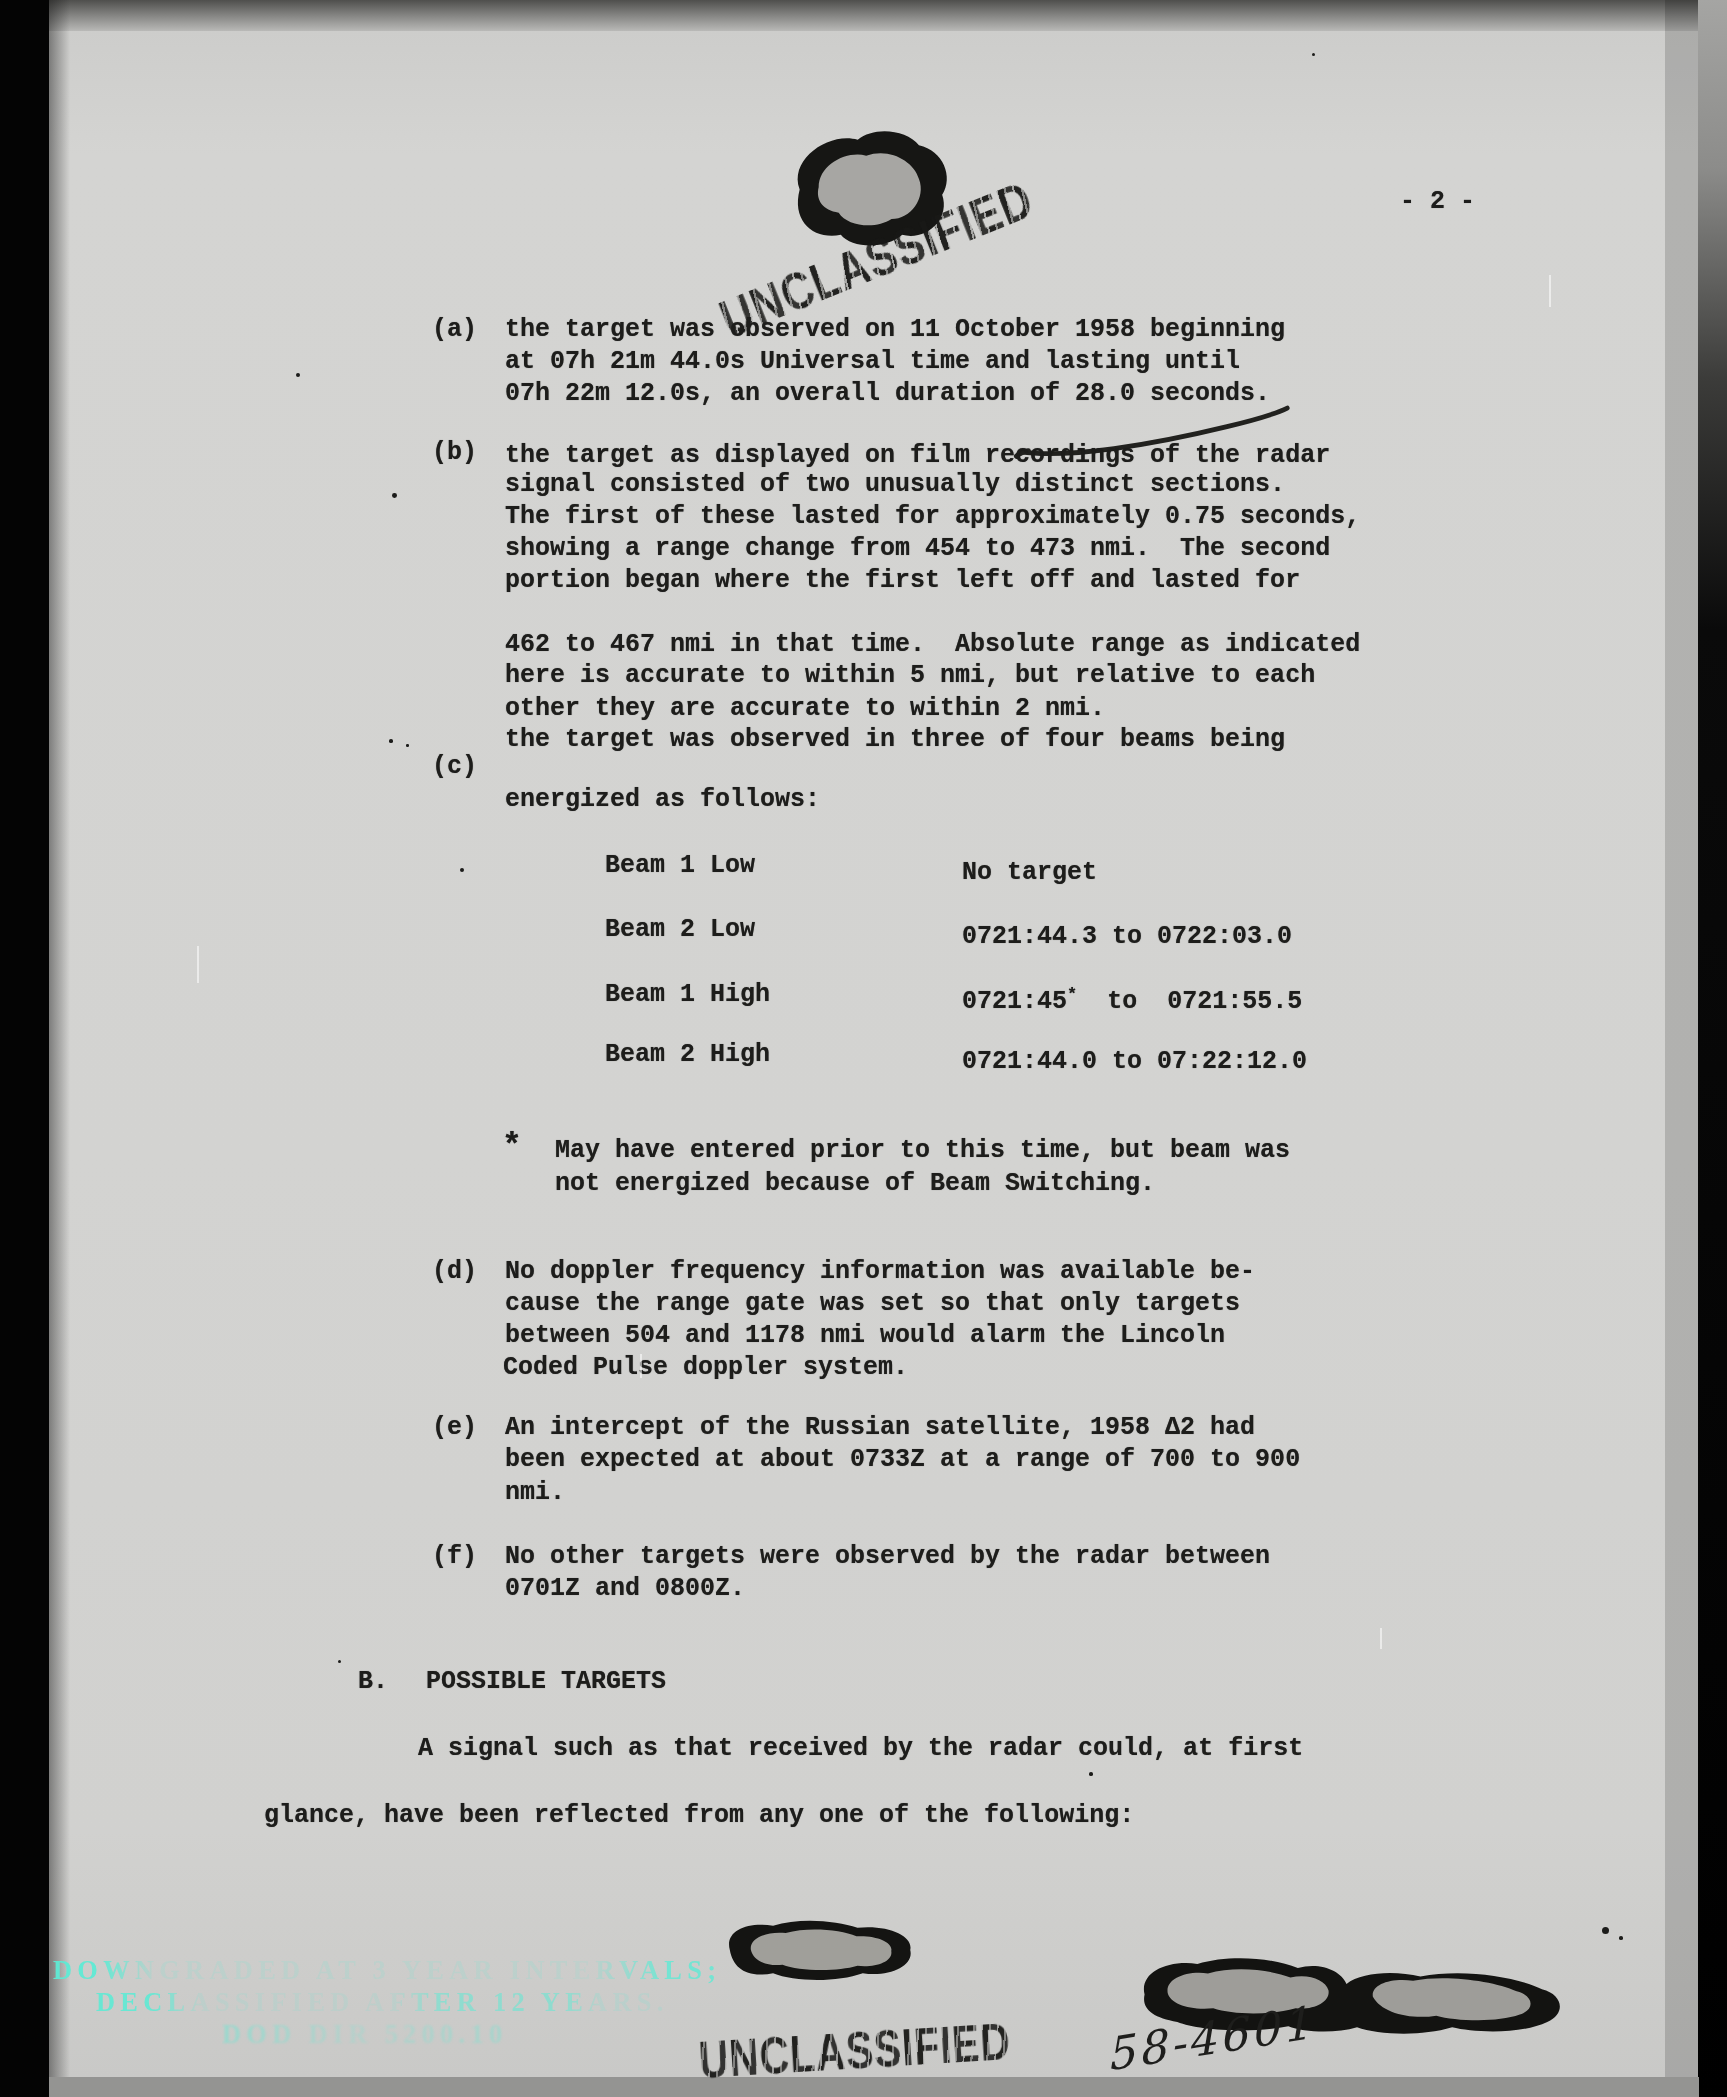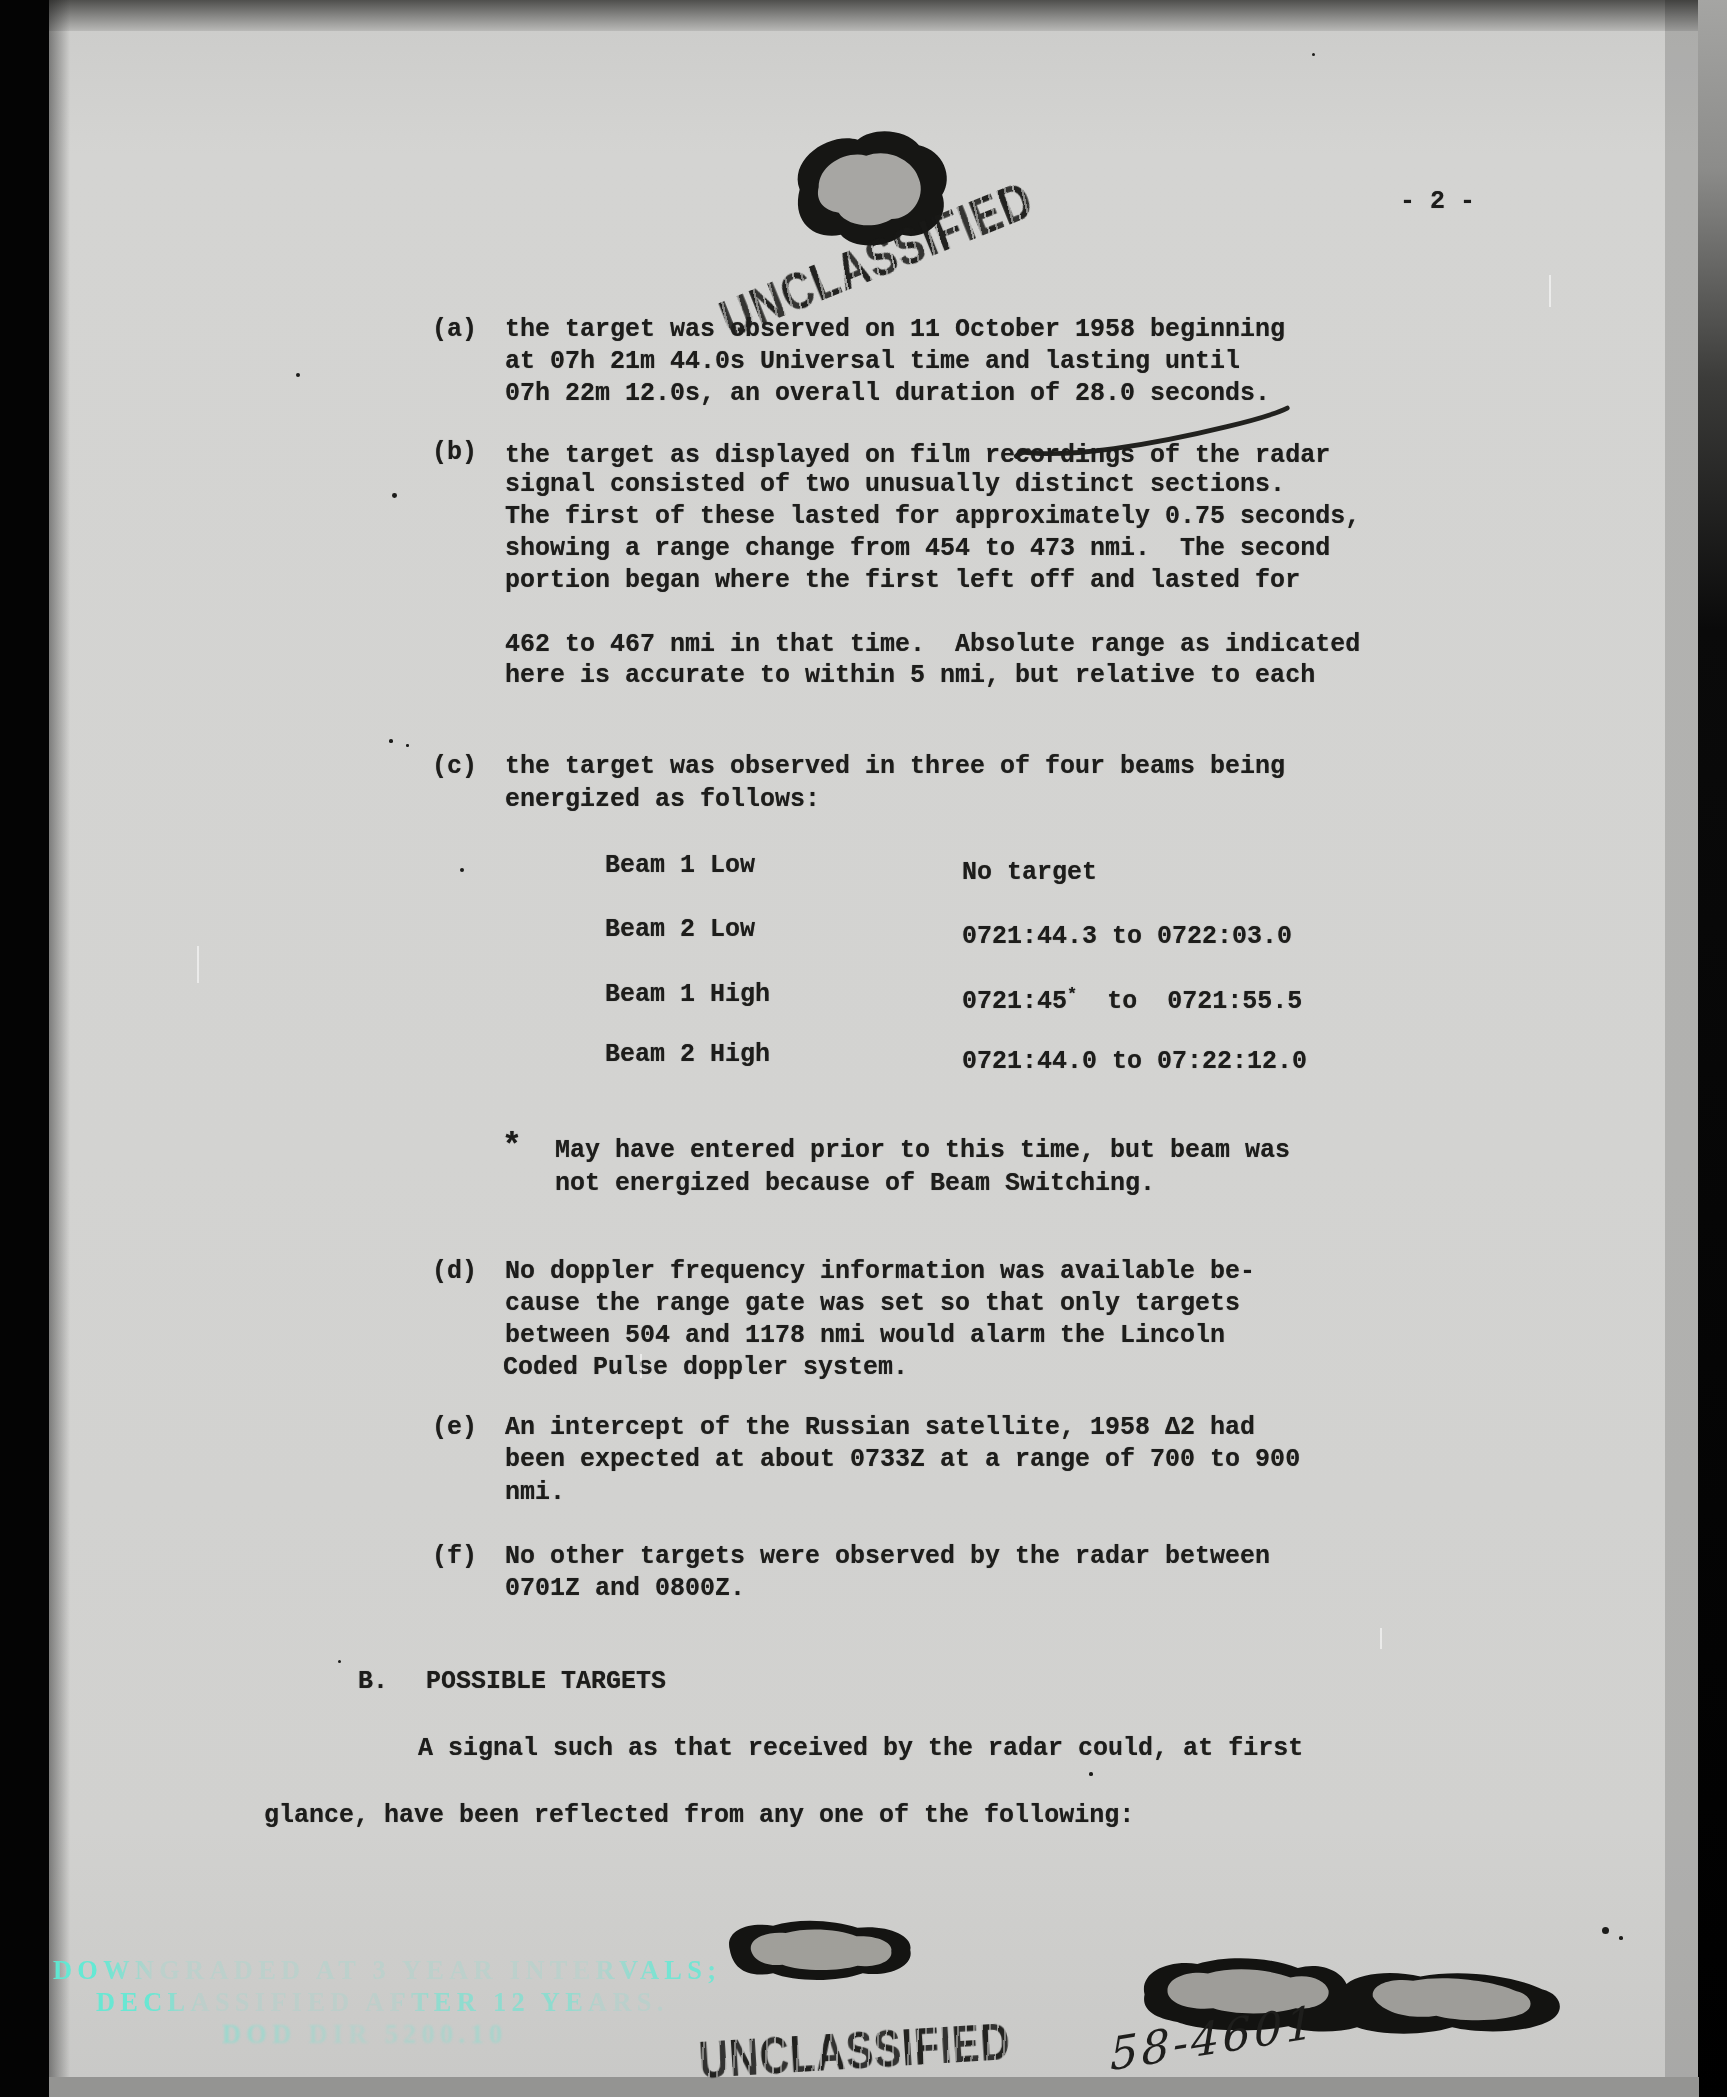--- a/index.html
+++ b/index.html
@@ -80,23 +80,24 @@
   </svg>
 
   <div class="t" style="left:432px;top:439px">(b)</div>
   <div class="t" style="left:505px;top:442px">the target as displayed on film recordings of the radar</div>
   <div class="t" style="left:505px;top:471px">signal consisted of two unusually distinct sections.</div>
   <div class="t" style="left:505px;top:503px">The first of these lasted for approximately 0.75 seconds,</div>
   <div class="t" style="left:505px;top:535px">showing a range change from 454 to 473 nmi.  The second</div>
   <div class="t" style="left:505px;top:567px">portion began where the first left off and lasted for</div>
   <div class="t" style="left:505px;top:631px">462 to 467 nmi in that time.  Absolute range as indicated</div>
   <div class="t" style="left:505px;top:662px">here is accurate to within 5 nmi, but relative to each</div>
+  <div class="t" style="left:505px;top:695px">other they are accurate to within 2 nmi.</div>
 
   <div class="t" style="left:432px;top:753px">(c)</div>
-  <div class="t" style="left:505px;top:753px">the target was observed in three of four beams being</div>
+  <div class="t" style="left:505px;top:726px">the target was observed in three of four beams being</div>
   <div class="t" style="left:505px;top:786px">energized as follows:</div>
 
   <div class="t" style="left:605px;top:852px">Beam 1 Low</div>
   <div class="t" style="left:962px;top:852px"><span>No target</span><span class="sup"></span><span></span></div>
 
   <div class="t" style="left:605px;top:916px">Beam 2 Low</div>
   <div class="t" style="left:962px;top:916px"><span>0721:44.3 to 0722:03.0</span><span class="sup"></span><span></span></div>
 
   <div class="t" style="left:605px;top:981px">Beam 1 High</div>
   <div class="t" style="left:962px;top:981px"><span>0721:45</span><span class="sup">*</span><span>  to  0721:55.5</span></div>

